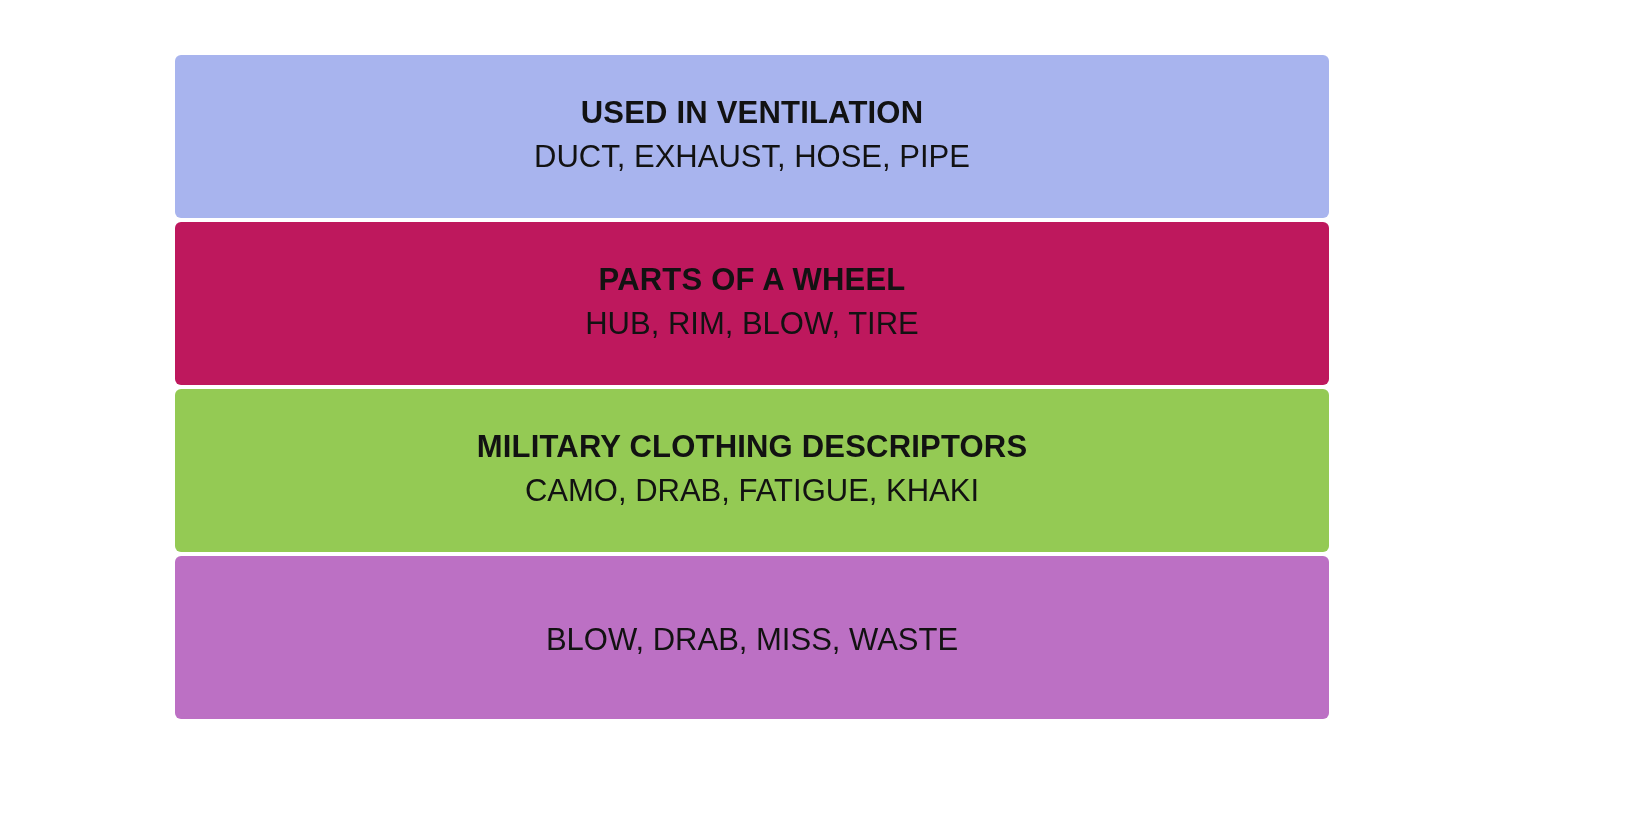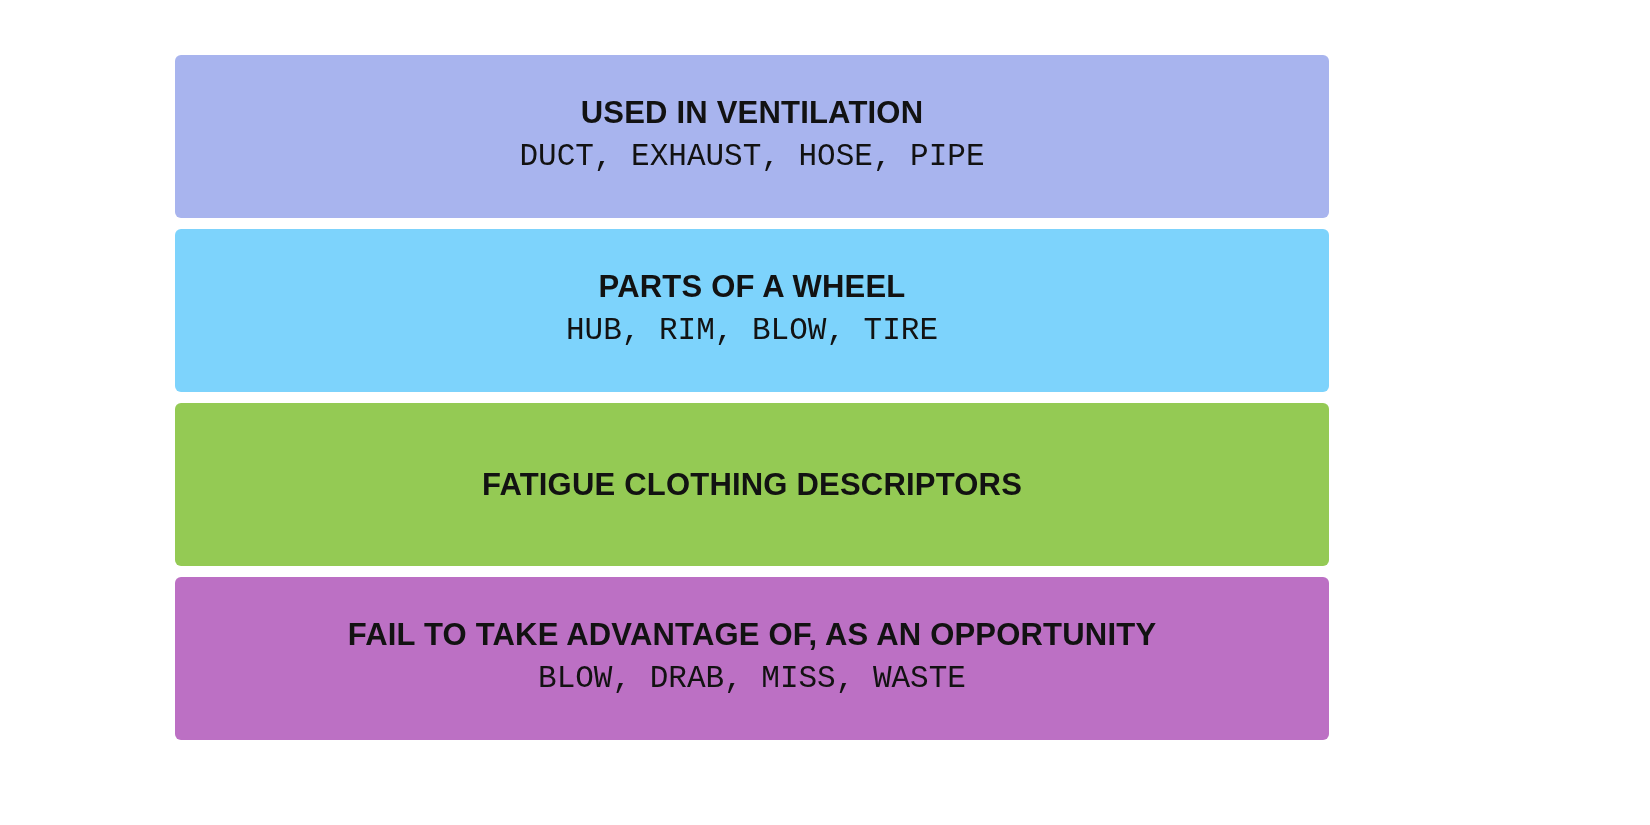--- a/index.html
+++ b/index.html
@@ -11,21 +11,21 @@
     font-family: "Liberation Sans", sans-serif;
   }
 
   #board {
     position: absolute;
     left: 175px;
     top: 55px;
     width: 1154px;
     display: flex;
     flex-direction: column;
-    gap: 11px;
+    gap: 4px;
   }
 
   .group {
     height: 163px;
     border-radius: 6px;
     display: flex;
     flex-direction: column;
     align-items: center;
     justify-content: center;
     box-sizing: border-box;
@@ -42,40 +42,39 @@
   }
 
   .group-members {
     font-size: 31px;
     font-weight: normal;
     color: #121212;
     line-height: 1.35;
     text-align: left;
     white-space: nowrap;
     margin-top: 5px;
-    font-family: Liberation Mono, monospace;
   }
 </style>
 </head>
 <body>
 
 <div id="board">
 
   <div class="group" style="background:#a8b4ee">
     <div class="group-title">USED IN VENTILATION</div>
     <div class="group-members">DUCT, EXHAUST, HOSE, PIPE</div>
   </div>
 
-  <div class="group" style="background:#7dd3fc">
+  <div class="group" style="background:#be185d">
     <div class="group-title">PARTS OF A WHEEL</div>
     <div class="group-members">HUB, RIM, BLOW, TIRE</div>
   </div>
 
   <div class="group" style="background:#94ca54">
-    <div class="group-title">FATIGUE CLOTHING DESCRIPTORS</div>
+    <div class="group-title">MILITARY CLOTHING DESCRIPTORS</div>
+    <div class="group-members">CAMO, DRAB, FATIGUE, KHAKI</div>
   </div>
 
   <div class="group" style="background:#bc70c4">
-    <div class="group-title">FAIL TO TAKE ADVANTAGE OF, AS AN OPPORTUNITY</div>
     <div class="group-members">BLOW, DRAB, MISS, WASTE</div>
   </div>
 
 </div>
 
 </body></html>

